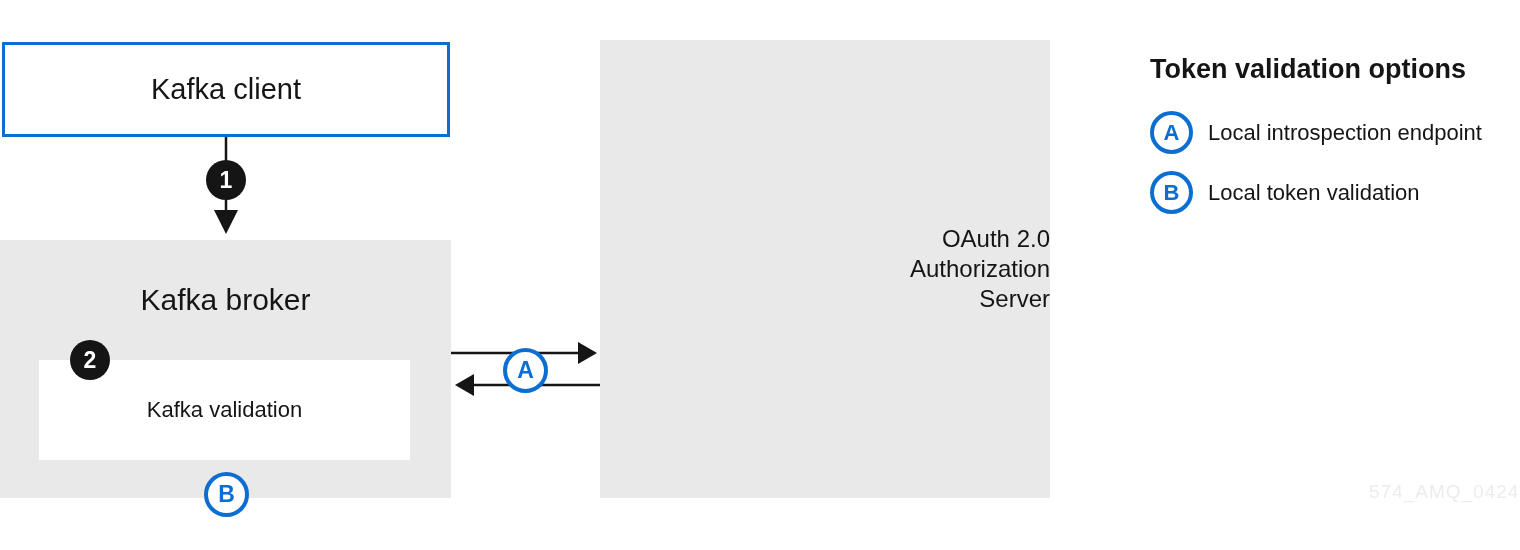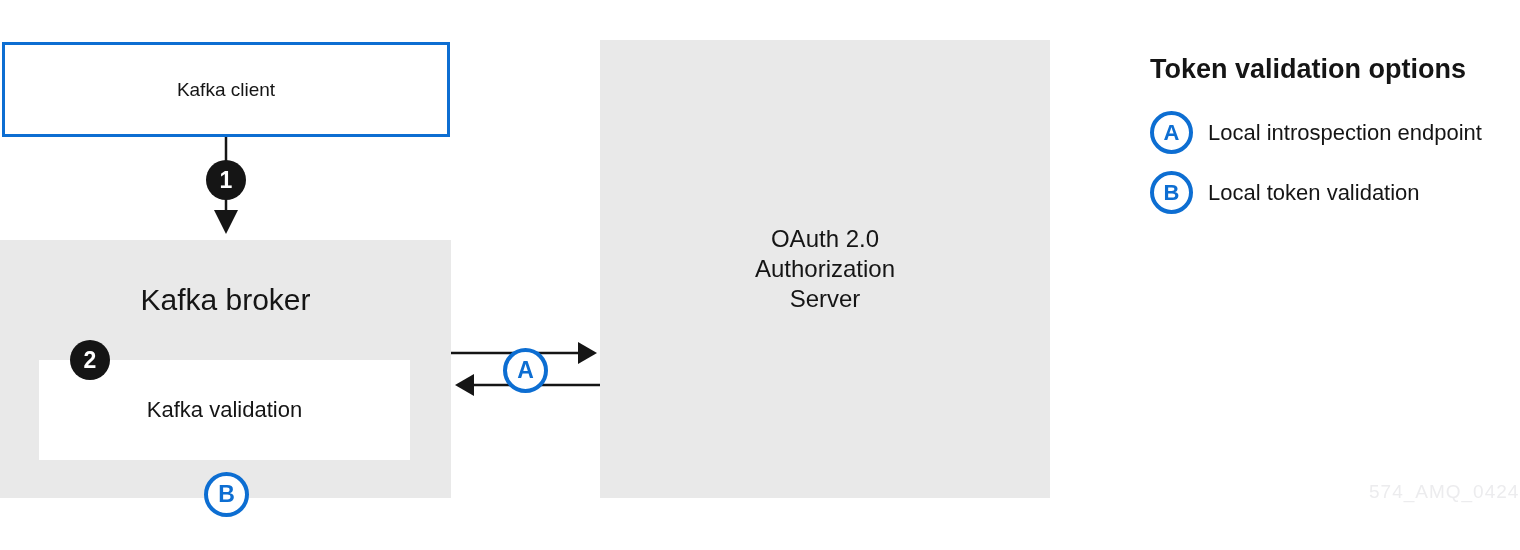--- a/index.html
+++ b/index.html
@@ -10,28 +10,28 @@
   }
   html,body{margin:0;padding:0;background:#ffffff;}
   body{font-family:"Liberation Sans",sans-serif;color:var(--ink);}
   .canvas{position:relative;width:1520px;height:550px;background:#ffffff;overflow:hidden;}
   .connectors{position:absolute;left:0;top:0;width:1520px;height:550px;pointer-events:none;}
   .connectors .stroke{stroke:var(--ink);stroke-width:2.5px;}
   .connectors .fill{fill:var(--ink);}
 
   .node{position:absolute;box-sizing:border-box;}
   .client{left:2px;top:42px;width:448px;height:95px;background:#ffffff;border:3px solid var(--blue);
-          display:flex;align-items:center;justify-content:center;font-size:19px;}
+          display:flex;align-items:center;justify-content:center;font-size:29px;}
   .broker{left:0;top:240px;width:451px;height:258px;background:var(--gray);}
   .broker-label{position:absolute;left:0;right:0;top:60px;transform:translateY(-50%);
           text-align:center;font-size:30px;}
   .token{position:absolute;left:39px;top:120px;width:371px;height:100px;background:#ffffff;
           display:flex;align-items:center;justify-content:center;font-size:22px;}
   .oauth{left:600px;top:40px;width:450px;height:458px;background:var(--gray);
-          display:flex;flex-direction:column;align-items:center;justify-content:center;
+          display:flex;flex-direction:column;align-items:flex-end;justify-content:center;
           font-size:24px;line-height:30px;text-align:center;}
 
   .badge{position:absolute;border-radius:50%;display:flex;align-items:center;justify-content:center;
           font-weight:700;box-sizing:border-box;}
   .badge.num{width:40px;height:40px;background:var(--ink);color:#ffffff;font-size:23px;}
   .badge.letter{width:45px;height:45px;background:#ffffff;border:4px solid var(--blue);
           color:var(--blue);font-size:23px;}
   .badge-step1{left:206px;top:160px;}
   .badge-step2{left:70px;top:340px;}
   .badge-optA{left:503px;top:348px;}

